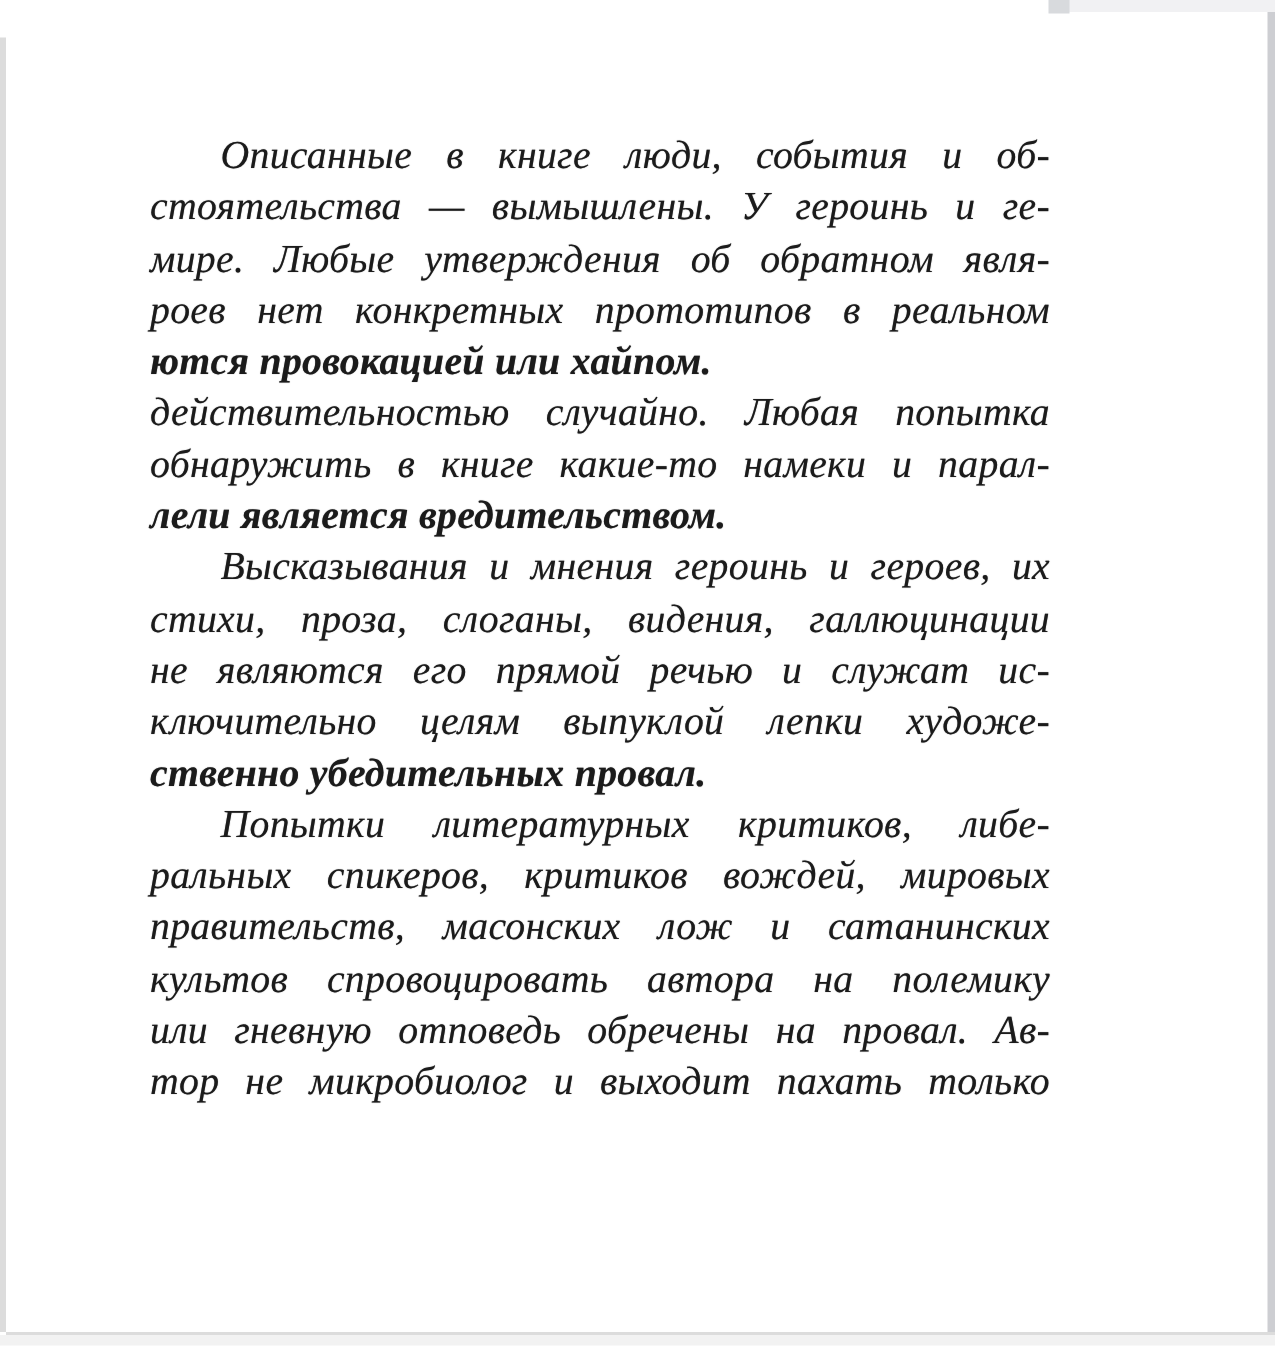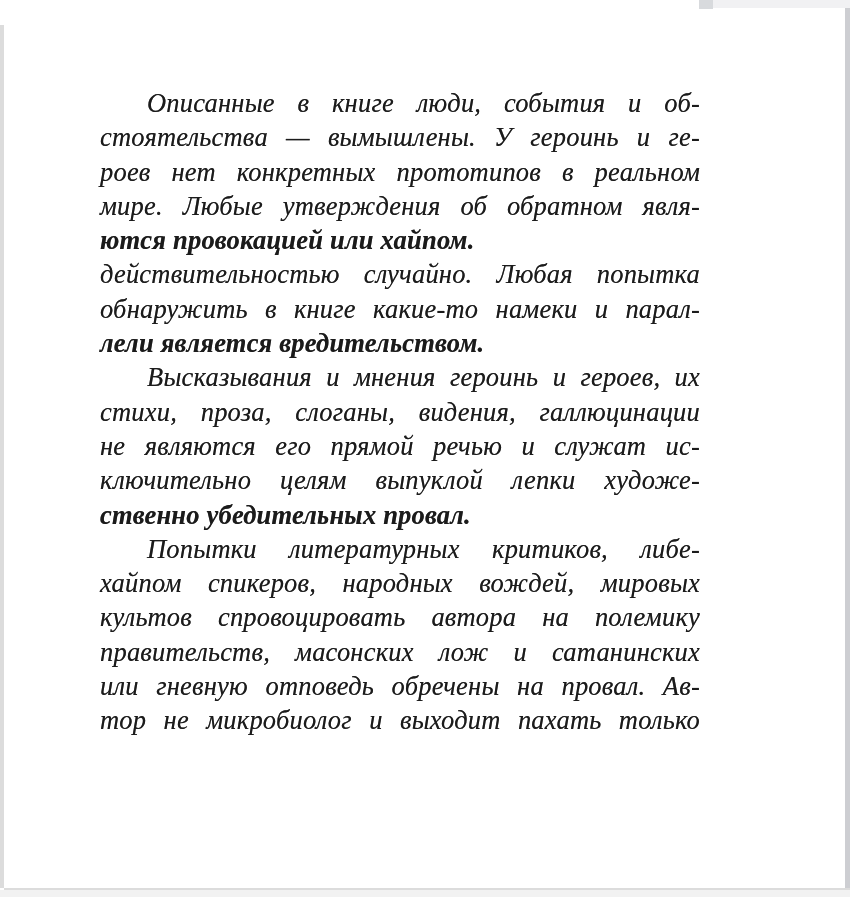--- a/index.html
+++ b/index.html
@@ -83,44 +83,44 @@
 </head>
 <body>
 
 <div class="page">
 
   <div class="textblock">
 
     <div class="para">
       <div class="line first">Описанные в книге люди, события и об-</div>
       <div class="line">стоятельства — вымышлены. У героинь и ге-</div>
+      <div class="line">мире. Любые утверждения об обратном явля-</div>
       <div class="line">роев нет конкретных прототипов в реальном</div>
-      <div class="line">мире. Любые утверждения об обратном явля-</div>
       <div class="line plast">ются провокацией или хайпом.</div>
     </div>
 
     <div class="para">
       <div class="line">действительностью случайно. Любая попытка</div>
       <div class="line">обнаружить в книге какие-то намеки и парал-</div>
       <div class="line plast">лели является вредительством.</div>
     </div>
 
     <div class="para">
       <div class="line first">Высказывания и мнения героинь и героев, их</div>
       <div class="line">стихи, проза, слоганы, видения, галлюцинации</div>
       <div class="line">не являются его прямой речью и служат ис-</div>
       <div class="line">ключительно целям выпуклой лепки художе-</div>
       <div class="line plast">ственно убедительных провал.</div>
     </div>
 
     <div class="para">
       <div class="line first">Попытки литературных критиков, либе-</div>
-      <div class="line">хайпом спикеров, народных вождей, мировых</div>
+      <div class="line">ральных спикеров, критиков вождей, мировых</div>
+      <div class="line">правительств, масонских лож и сатанинских</div>
       <div class="line">культов спровоцировать автора на полемику</div>
-      <div class="line">правительств, масонских лож и сатанинских</div>
       <div class="line">или гневную отповедь обречены на провал. Ав-</div>
       <div class="line">тор не микробиолог и выходит пахать только</div>
     </div>
 
   </div>
 
   <div class="edge-left"></div>
   <div class="edge-right"></div>
   <div class="top-right-band"></div>
   <div class="top-notch"></div>

